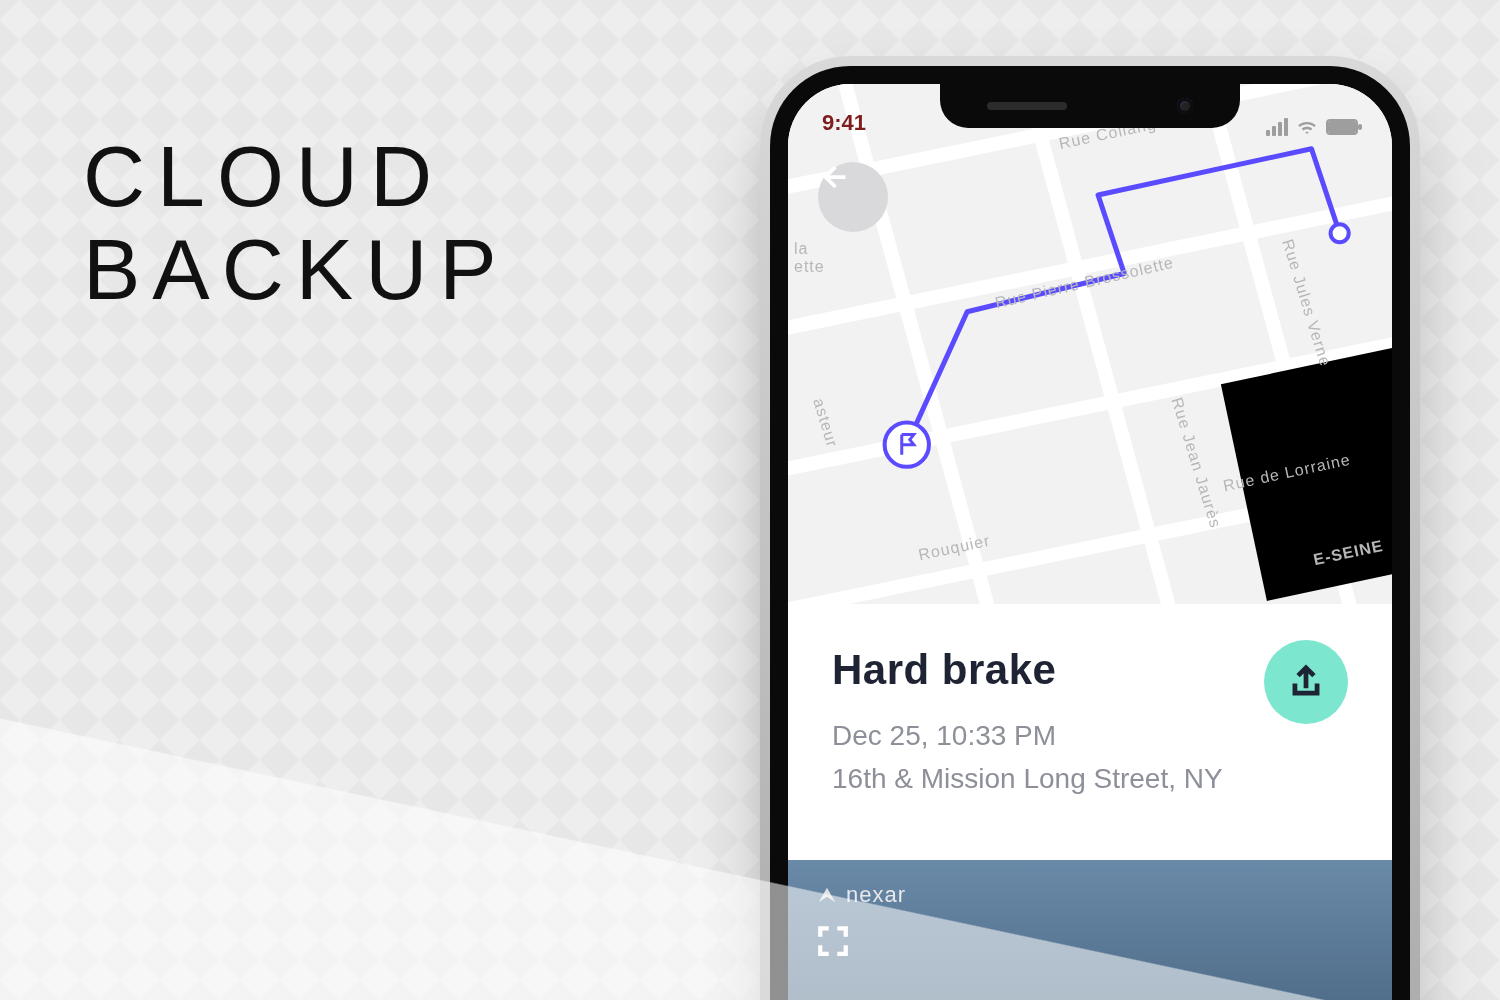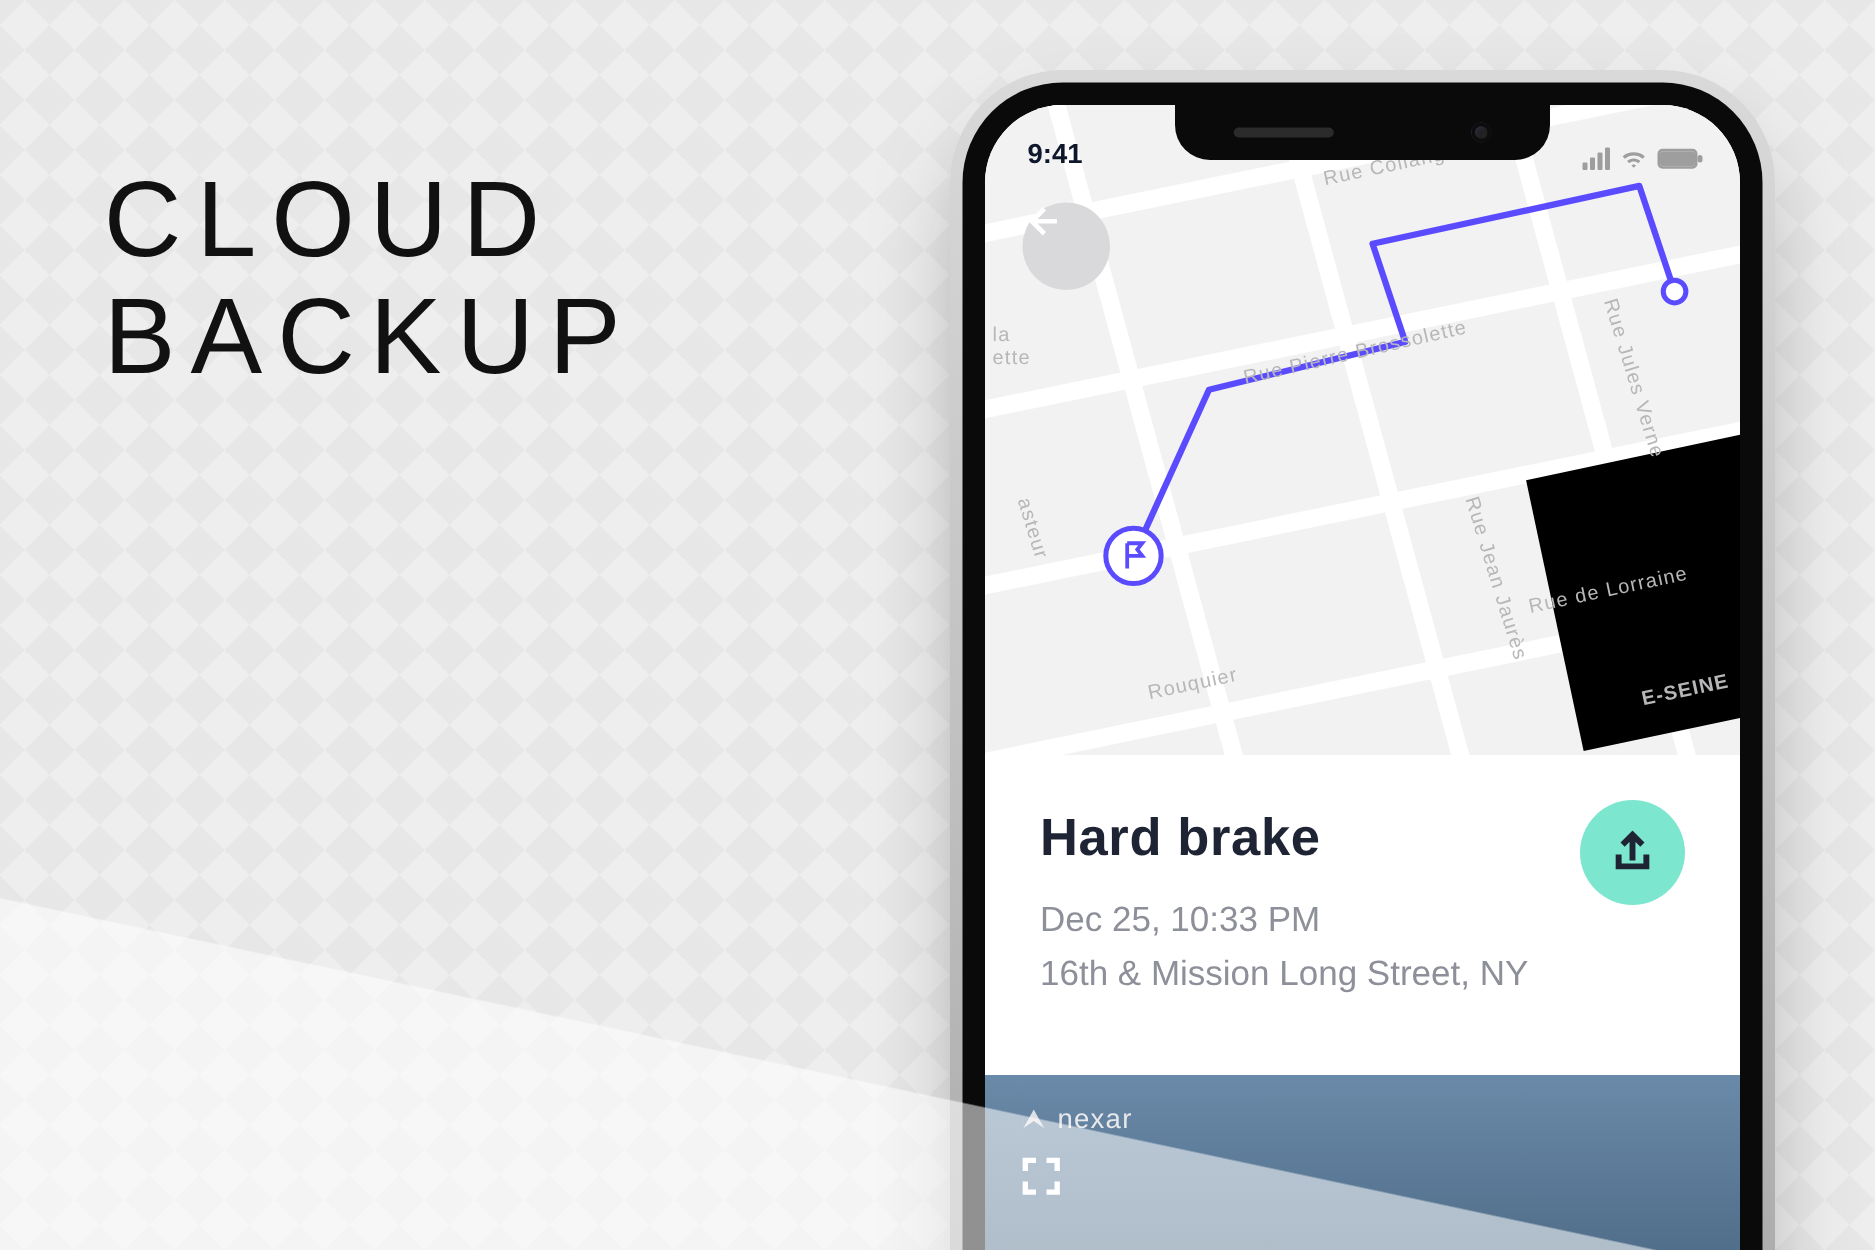--- a/index.html
+++ b/index.html
@@ -78,21 +78,21 @@
     z-index: 50;
     display: flex; align-items: center; justify-content: center; gap: 50px;
   }
   .notch .speaker { width: 80px; height: 8px; border-radius: 4px; background: #2b2b2b; }
   .notch .cam { width: 16px; height: 16px; border-radius: 50%; background: #222; box-shadow: inset 0 0 0 3px #0d0d0d, inset 2px 2px 4px #3a3a6a; margin-left: 60px; }
 
   .status-bar {
     position: absolute; top: 0; left: 0; right: 0;
     height: 58px;
     display: flex; align-items: flex-end; padding: 0 34px 6px;
-    font-size: 22px; font-weight: 600; color: #0f172a;
+    font-size: 22px; font-weight: 600; color: #7f1d1d;
     z-index: 40;
     justify-content: center;
   }
   .status-bar .time { flex: 0 0 auto; }
   .status-bar .spacer { flex: 1; }
   .status-bar .icons { display: flex; align-items: center; gap: 8px; }
   .bars { display: flex; align-items: flex-end; gap: 2px; }
   .bars i { width: 4px; background:#9e9e9e; border-radius:1px; display:block; }
   .bars i:nth-child(1){height:6px}.bars i:nth-child(2){height:10px}.bars i:nth-child(3){height:14px}.bars i:nth-child(4){height:18px}
   .wifi { width:22px; height:16px; }
@@ -222,21 +222,21 @@
           <circle cx="548" cy="150" r="9" fill="#fff" stroke="#5b4bff" stroke-width="4"></circle>
         </svg>
 
         <span class="street-label" style="top:40px;left:270px;transform:rotate(-12deg)">Rue Collange</span>
         <span class="street-label" style="top:190px;left:205px;transform:rotate(-13deg)">Rue Pierre Brossolette</span>
         <span class="street-label" style="top:210px;right:20px;transform:rotate(73deg)">Rue Jules Verne</span>
         <span class="street-label" style="top:370px;left:340px;transform:rotate(73deg)">Rue Jean Jaurès</span>
         <span class="street-label" style="top:380px;right:40px;transform:rotate(-12deg)">Rue de Lorraine</span>
         <span class="street-label" style="top:455px;left:130px;transform:rotate(-12deg)">Rouquier</span>
         <span class="street-label" style="top:330px;left:12px;transform:rotate(73deg)">asteur</span>
-        <span class="street-label" style="top:176px;left:6px;white-space:pre">la
+        <span class="street-label" style="top:156px;left:6px;white-space:pre">la
 ette</span>
         <span class="street-label" style="top:460px;right:8px;transform:rotate(-12deg);font-weight:700">E-SEINE</span>
 
         <div class="back-btn">
           <svg viewBox="0 0 24 24">
               <path d="M14 4l-8 8 8 8M6 12h16"></path>
             </svg>
         </div>
       </div>
 

